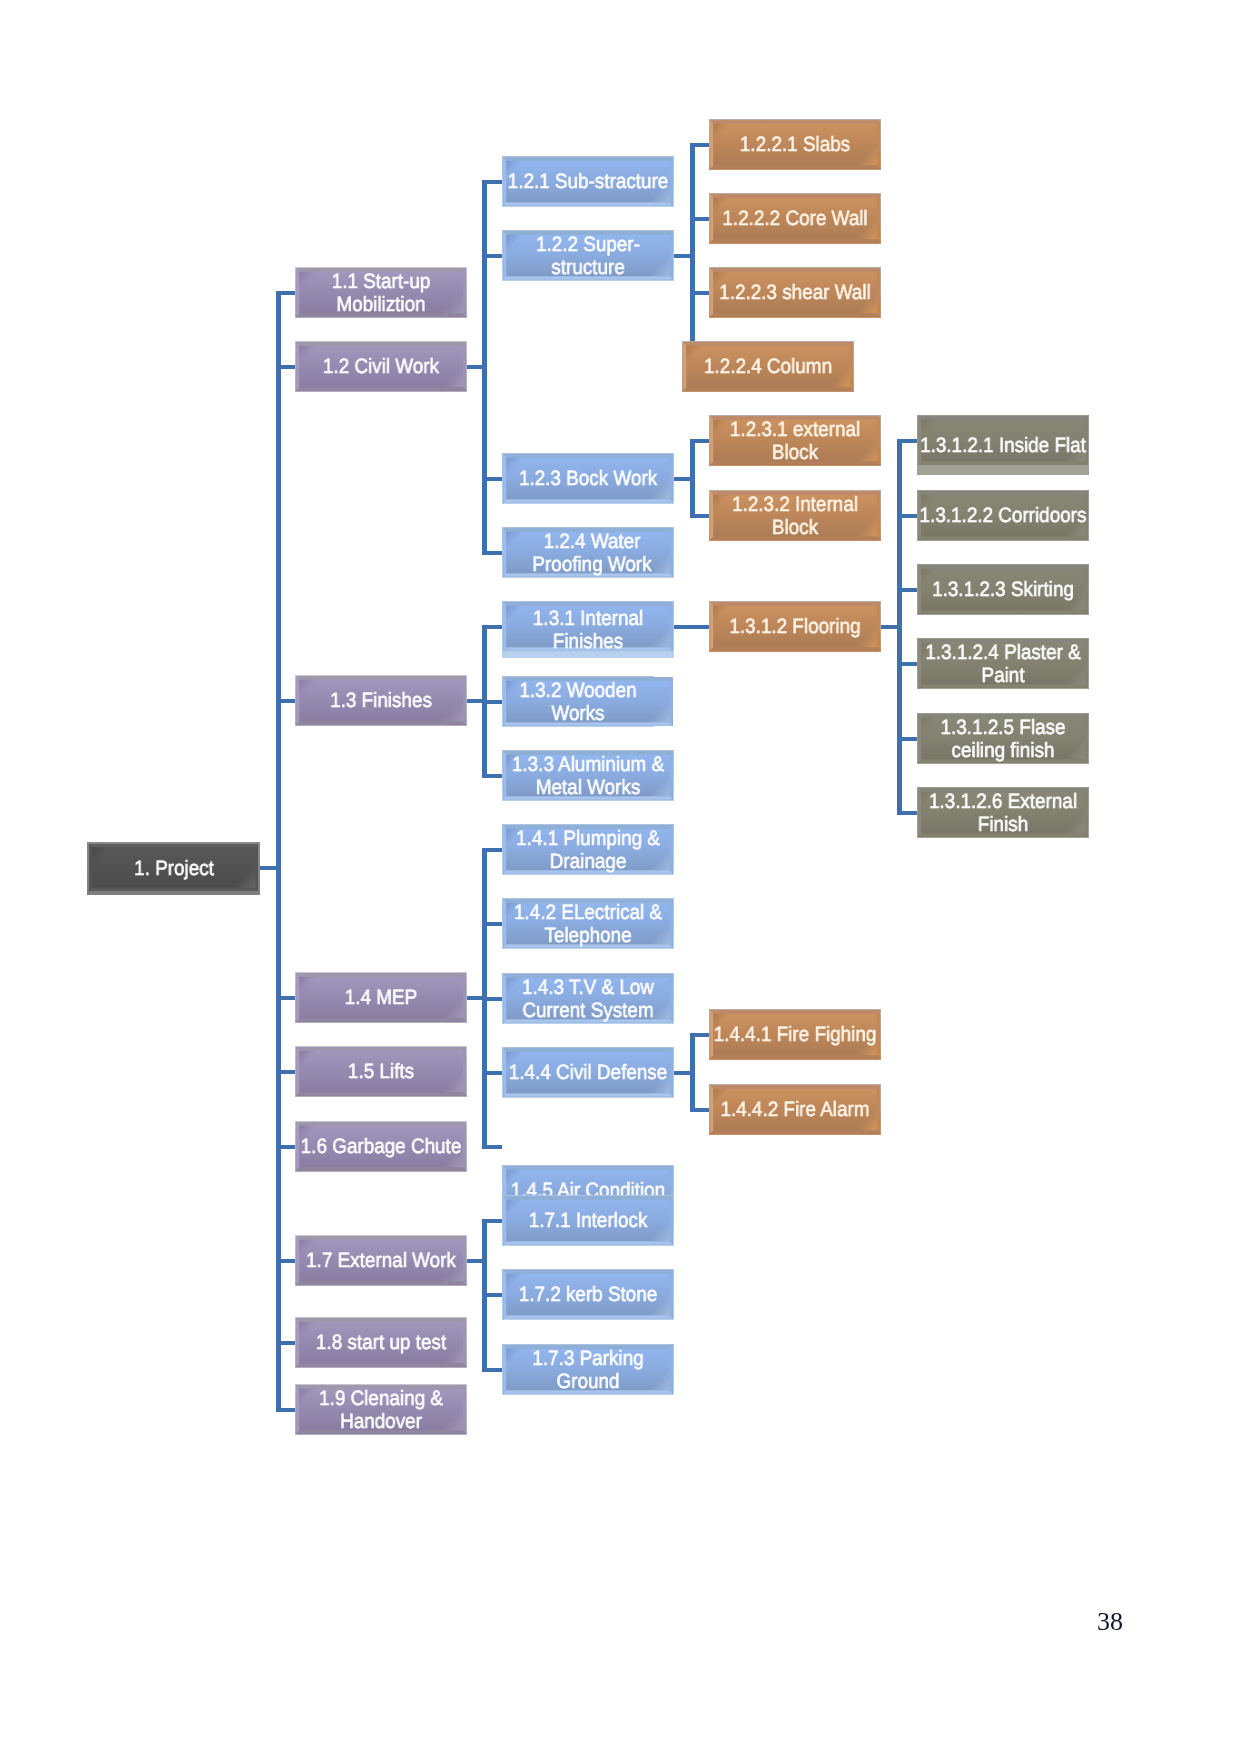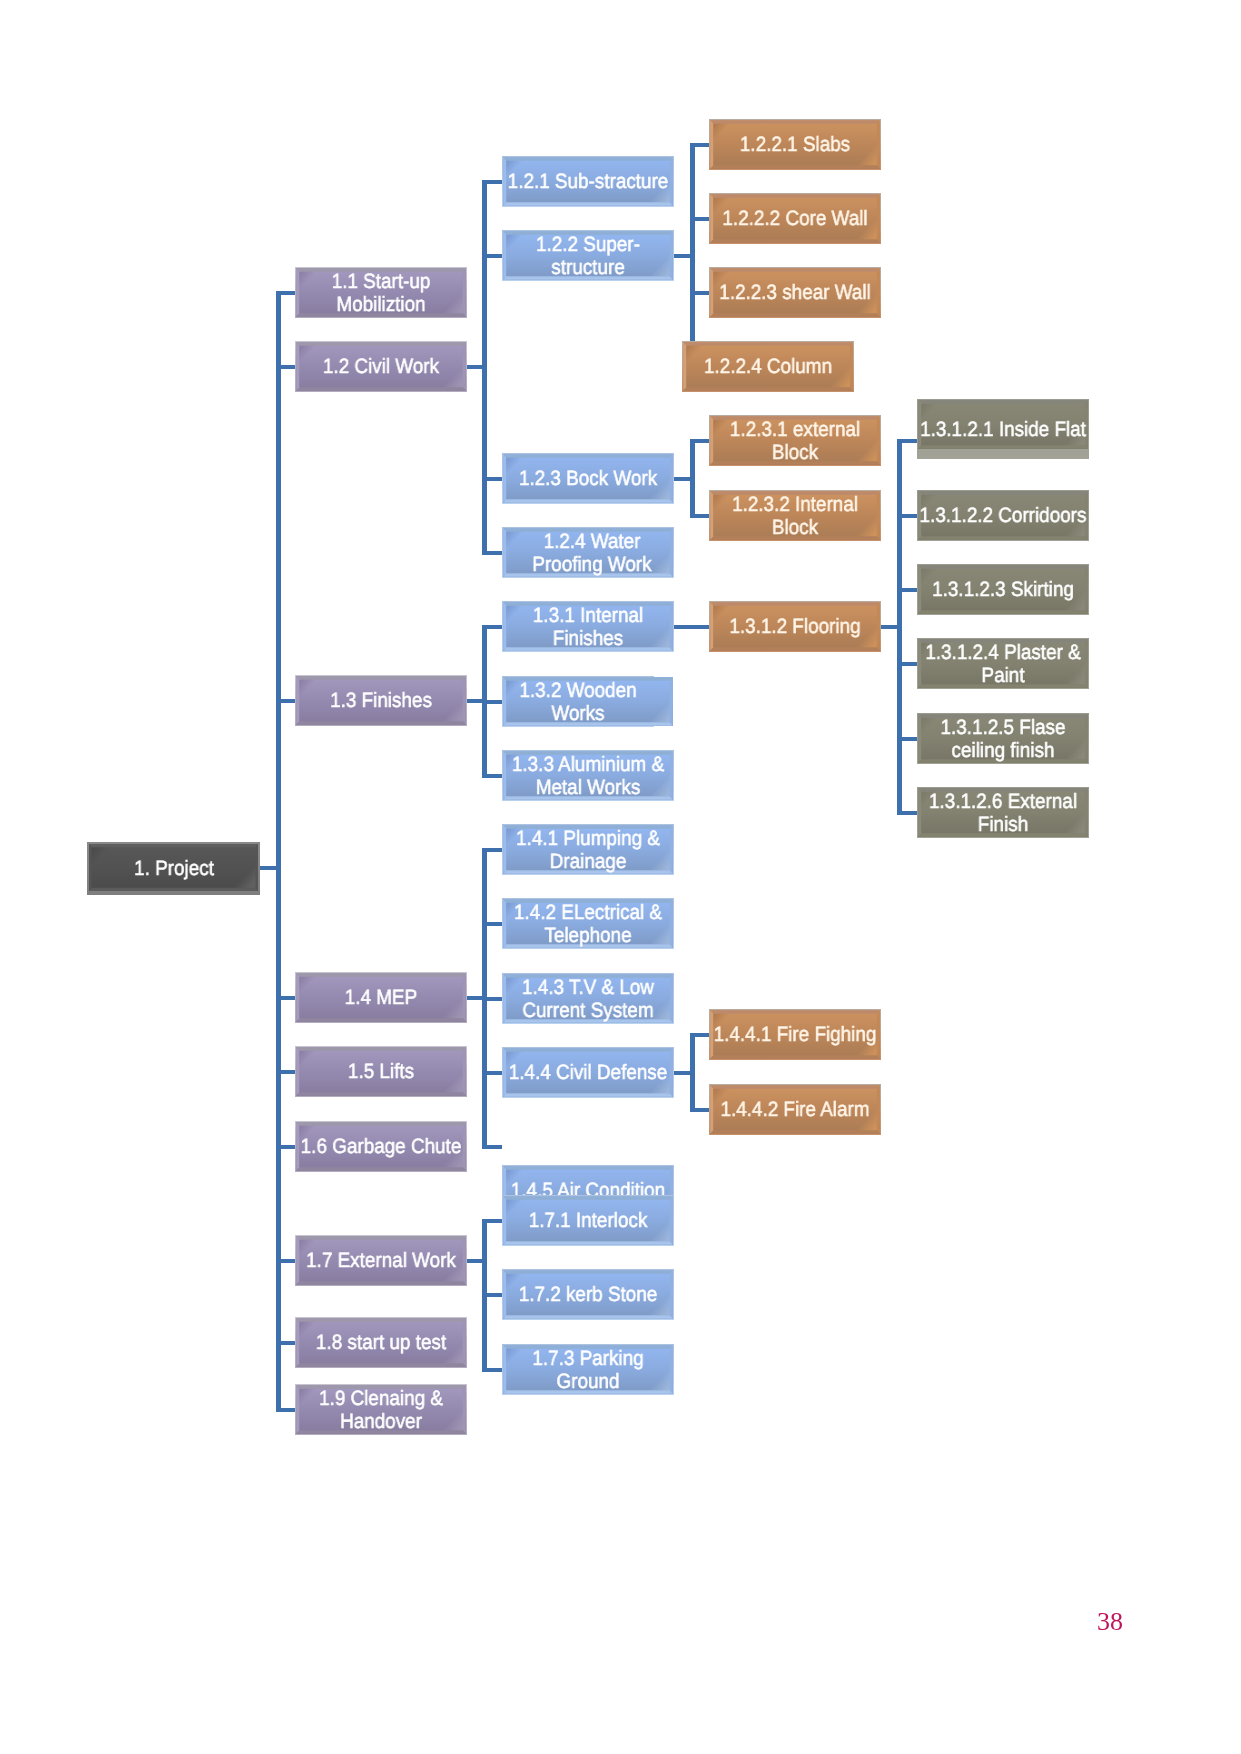--- a/index.html
+++ b/index.html
@@ -12,21 +12,21 @@
   .bx{position:absolute;overflow:hidden;}
   .bev{position:absolute;left:0;top:0;width:100%;height:100%;}
   .lbl{position:absolute;left:0;top:1px;width:100%;height:100%;display:flex;
        align-items:center;justify-content:center;
        font-size:20.8px;line-height:22.8px;box-sizing:border-box;}
   .lbl > span{display:block;flex:0 0 auto;width:186px;text-align:center;
        transform:scaleX(0.908);transform-origin:center center;will-change:transform;
        -webkit-font-smoothing:antialiased;text-rendering:geometricPrecision;
        paint-order:stroke fill;-webkit-text-stroke:0.55px currentColor;}
   .pageno{position:absolute;left:1097px;top:1607px;
-          font-family:"Liberation Serif",serif;font-size:26px;color:#be185d;}
+          font-family:"Liberation Serif",serif;font-size:26px;color:#0f172a;}
 </style>
 </head>
 <body>
 
 <div id="sheet">
   <svg id="wires" viewBox="0 0 1241 1754" xmlns="http://www.w3.org/2000/svg">
       <rect x="260" y="866" width="21" height="4" fill="#3D70AD"></rect>
       <rect x="276" y="291" width="5" height="1121" fill="#3D70AD"></rect>
       <rect x="276" y="291" width="19" height="4" fill="#3D70AD"></rect>
       <rect x="276" y="365" width="19" height="4" fill="#3D70AD"></rect>
@@ -261,21 +261,21 @@
           <div class="bev" style="background: linear-gradient(to left, rgb(146, 177, 227), rgb(133, 163, 208)); clip-path: polygon(169.6px 0px, 169.6px 48.6px, 166.6px 45px, 166.6px 3.6px);"></div>
           <div class="bev" style="background: linear-gradient(rgb(126, 152, 196), rgb(126, 152, 196), rgb(171, 200, 240)); clip-path: polygon(0px 48.6px, 169.6px 48.6px, 166.6px 45px, 3px 45px);"></div>
           <div class="bev" style="background: linear-gradient(to right, rgb(157, 188, 238), rgb(147, 180, 234)); clip-path: polygon(0px 0px, 3px 3.6px, 3px 45px, 0px 48.6px);"></div>
           <div class="bev" style="background: linear-gradient(135deg, rgba(18, 35, 78, 0.17) 0px, rgba(18, 35, 78, 0.17) 7px, rgba(0, 0, 0, 0) 17px); clip-path: polygon(3px 3.6px, 166.6px 3.6px, 166.6px 45px, 3px 45px);"></div>
           <div class="bev" style="background: linear-gradient(315deg, rgba(220, 238, 255, 0.3) 0px, rgba(220, 238, 255, 0.3) 8px, rgba(255, 255, 255, 0) 20px); clip-path: polygon(3px 3.6px, 166.6px 3.6px, 166.6px 45px, 3px 45px);"></div>
         </div>
         <div class="lbl" style="color: rgb(255, 255, 255); padding-left: 8px;">
           <span>1.2.4 Water Proofing Work</span>
         </div>
       </div>
-      <div class="node" style="left: 502px; top: 601px; width: 172px; height: 51px; background: linear-gradient(rgb(173, 194, 222), rgb(175, 198, 228), rgb(184, 210, 240));">
+      <div class="node" style="left: 502px; top: 601px; width: 172px; height: 57px; background: linear-gradient(rgb(173, 194, 222), rgb(175, 198, 228), rgb(184, 210, 240));">
         <div class="bx" style="left: 1.2px; top: 1.2px; width: 169.6px; height: 48.6px; background: linear-gradient(rgb(147, 183, 242), rgb(138, 171, 223), rgb(125, 152, 195));">
           <div class="bev" style="background: linear-gradient(rgb(143, 175, 213), rgb(132, 164, 203)); clip-path: polygon(0px 0px, 169.6px 0px, 166.6px 3.6px, 3px 3.6px);"></div>
           <div class="bev" style="background: linear-gradient(to left, rgb(146, 177, 227), rgb(133, 163, 208)); clip-path: polygon(169.6px 0px, 169.6px 48.6px, 166.6px 45px, 166.6px 3.6px);"></div>
           <div class="bev" style="background: linear-gradient(rgb(126, 152, 196), rgb(126, 152, 196), rgb(171, 200, 240)); clip-path: polygon(0px 48.6px, 169.6px 48.6px, 166.6px 45px, 3px 45px);"></div>
           <div class="bev" style="background: linear-gradient(to right, rgb(157, 188, 238), rgb(147, 180, 234)); clip-path: polygon(0px 0px, 3px 3.6px, 3px 45px, 0px 48.6px);"></div>
           <div class="bev" style="background: linear-gradient(135deg, rgba(18, 35, 78, 0.17) 0px, rgba(18, 35, 78, 0.17) 7px, rgba(0, 0, 0, 0) 17px); clip-path: polygon(3px 3.6px, 166.6px 3.6px, 166.6px 45px, 3px 45px);"></div>
           <div class="bev" style="background: linear-gradient(315deg, rgba(220, 238, 255, 0.3) 0px, rgba(220, 238, 255, 0.3) 8px, rgba(255, 255, 255, 0) 20px); clip-path: polygon(3px 3.6px, 166.6px 3.6px, 166.6px 45px, 3px 45px);"></div>
         </div>
         <div class="lbl" style="color: rgb(255, 255, 255);">
           <span>1.3.1 Internal Finishes</span>
@@ -521,21 +521,21 @@
           <div class="bev" style="background: linear-gradient(to left, rgb(194, 136, 88), rgb(176, 123, 83)); clip-path: polygon(169.6px 0px, 169.6px 48.6px, 166.6px 45px, 166.6px 3.6px);"></div>
           <div class="bev" style="background: linear-gradient(rgb(166, 123, 85), rgb(166, 123, 85), rgb(180, 128, 90)); clip-path: polygon(0px 48.6px, 169.6px 48.6px, 166.6px 45px, 3px 45px);"></div>
           <div class="bev" style="background: linear-gradient(to right, rgb(211, 160, 119), rgb(200, 145, 101)); clip-path: polygon(0px 0px, 3px 3.6px, 3px 45px, 0px 48.6px);"></div>
           <div class="bev" style="background: linear-gradient(135deg, rgba(85, 38, 12, 0.2) 0px, rgba(85, 38, 12, 0.2) 7px, rgba(0, 0, 0, 0) 17px); clip-path: polygon(3px 3.6px, 166.6px 3.6px, 166.6px 45px, 3px 45px);"></div>
           <div class="bev" style="background: linear-gradient(315deg, rgba(255, 176, 96, 0.4) 0px, rgba(255, 176, 96, 0.4) 8px, rgba(255, 255, 255, 0) 20px); clip-path: polygon(3px 3.6px, 166.6px 3.6px, 166.6px 45px, 3px 45px);"></div>
         </div>
         <div class="lbl" style="color: rgb(255, 245, 232);">
           <span>1.4.4.2  Fire Alarm</span>
         </div>
       </div>
-      <div class="node" style="left: 917px; top: 399px; width: 172px; height: 60px; background: linear-gradient(rgb(156, 155, 145), rgb(158, 157, 146), rgb(162, 162, 150));">
+      <div class="node" style="left: 917px; top: 415px; width: 172px; height: 60px; background: linear-gradient(rgb(156, 155, 145), rgb(158, 157, 146), rgb(162, 162, 150));">
         <div class="bx" style="left: 1.2px; top: 1.2px; width: 169.6px; height: 48.6px; background: linear-gradient(rgb(137, 136, 119), rgb(131, 130, 113), rgb(118, 117, 101));">
           <div class="bev" style="background: linear-gradient(rgb(134, 133, 123), rgb(132, 131, 119)); clip-path: polygon(0px 0px, 169.6px 0px, 166.6px 3.6px, 3px 3.6px);"></div>
           <div class="bev" style="background: linear-gradient(to left, rgb(132, 131, 115), rgb(122, 121, 106)); clip-path: polygon(169.6px 0px, 169.6px 48.6px, 166.6px 45px, 166.6px 3.6px);"></div>
           <div class="bev" style="background: linear-gradient(rgb(118, 117, 101), rgb(118, 117, 101), rgb(132, 132, 112)); clip-path: polygon(0px 48.6px, 169.6px 48.6px, 166.6px 45px, 3px 45px);"></div>
           <div class="bev" style="background: linear-gradient(to right, rgb(139, 138, 123), rgb(133, 132, 119)); clip-path: polygon(0px 0px, 3px 3.6px, 3px 45px, 0px 48.6px);"></div>
           <div class="bev" style="background: linear-gradient(135deg, rgba(28, 28, 8, 0.11) 0px, rgba(28, 28, 8, 0.11) 7px, rgba(0, 0, 0, 0) 17px); clip-path: polygon(3px 3.6px, 166.6px 3.6px, 166.6px 45px, 3px 45px);"></div>
           <div class="bev" style="background: linear-gradient(315deg, rgba(255, 255, 255, 0.12) 0px, rgba(255, 255, 255, 0.12) 8px, rgba(255, 255, 255, 0) 20px); clip-path: polygon(3px 3.6px, 166.6px 3.6px, 166.6px 45px, 3px 45px);"></div>
         </div>
         <div class="lbl" style="color: rgb(255, 255, 255);">
           <span>1.3.1.2.1 Inside Flat</span>

